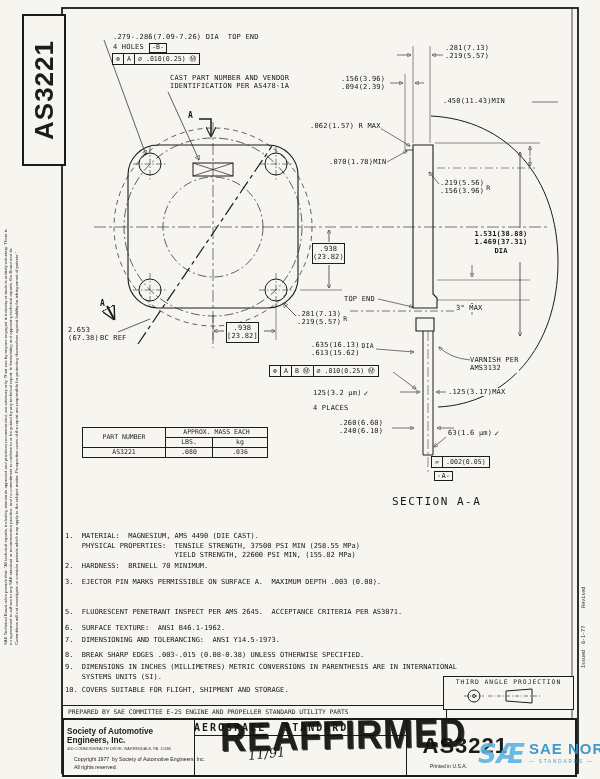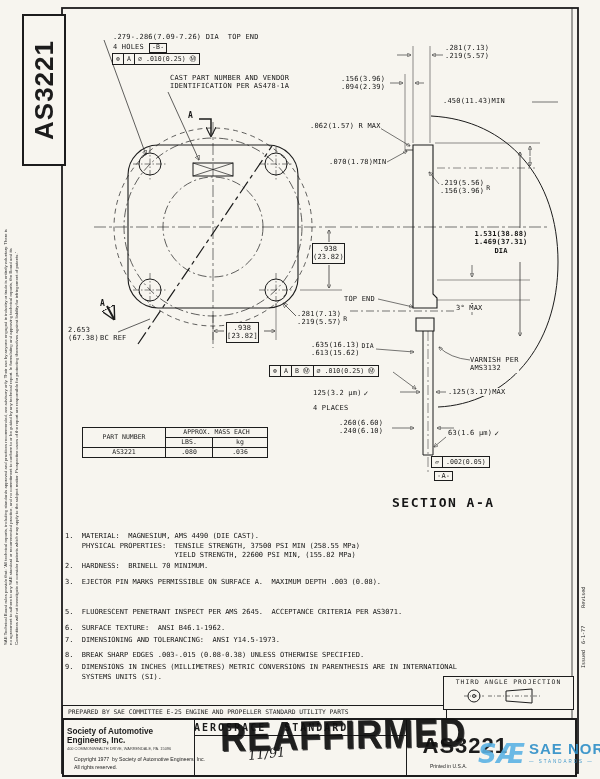--- a/index.html
+++ b/index.html
@@ -50,21 +50,21 @@
   #wm-name{font:900 15px/1.1 "Liberation Sans",sans-serif;color:#2e8fc8;letter-spacing:1px;white-space:nowrap;}
   #wm-sub{font:4.5px/1.6 "Liberation Sans",sans-serif;color:#2e8fc8;letter-spacing:2px;white-space:nowrap;}
   #cornerbox{position:absolute;left:22px;top:14px;width:40px;height:148px;border:2px solid #1c1c1c;
              z-index:2;display:flex;align-items:center;justify-content:center;background:var(--paper);}
   #cornerbox span{transform:rotate(-90deg);font:bold 26px/1 "Liberation Sans",sans-serif;letter-spacing:1px;white-space:nowrap;}
   #disclaimer{position:absolute;left:3px;top:645px;width:420px;transform:rotate(-90deg);transform-origin:0 0;
               z-index:2;font:4.3px/1.25 "Liberation Sans",sans-serif;color:#333;white-space:pre-wrap;}
   #rightmargin{position:absolute;left:580px;top:668px;width:115px;transform:rotate(-90deg);transform-origin:0 0;
                z-index:2;font:5px "DejaVu Sans Mono",monospace;color:#222;white-space:pre;}
   .afont{font-size:8px;font-weight:bold;background:transparent;}
-  .secfont{font-size:13px;letter-spacing:1.5px;font-weight:bold;}
+  .secfont{font-size:11px;letter-spacing:1.5px;}
   .check{display:inline-block;margin-left:2px;font-size:8px;background:transparent;}
 </style>
 </head>
 <body>
 
 <div id="page">
 
   <svg class="linework" width="600" height="779">
     <defs>
       <pattern id="hatch" width="5" height="5" patternTransform="rotate(45)" patternUnits="userSpaceOnUse">
@@ -264,20 +264,21 @@
     PHYSICAL PROPERTIES:  TENSILE STRENGTH, 37500 PSI MIN (258.55 MPa)
                           YIELD STRENGTH, 22600 PSI MIN, (155.82 MPa)</div>
   <div class="note" style="top:562px">2.  HARDNESS:  BRINELL 70 MINIMUM.</div>
   <div class="note" style="top:578px">3.  EJECTOR PIN MARKS PERMISSIBLE ON SURFACE A.  MAXIMUM DEPTH .003 (0.08).</div>
   <div class="note" style="top:608px">5.  FLUORESCENT PENETRANT INSPECT PER AMS 2645.  ACCEPTANCE CRITERIA PER AS3071.</div>
   <div class="note" style="top:624px">6.  SURFACE TEXTURE:  ANSI B46.1-1962.</div>
   <div class="note" style="top:636px">7.  DIMENSIONING AND TOLERANCING:  ANSI Y14.5-1973.</div>
   <div class="note" style="top:651px">8.  BREAK SHARP EDGES .003-.015 (0.08-0.38) UNLESS OTHERWISE SPECIFIED.</div>
   <div class="note" style="top:663px">9.  DIMENSIONS IN INCHES (MILLIMETRES) METRIC CONVERSIONS IN PARENTHESIS ARE IN INTERNATIONAL
     SYSTEMS UNITS (SI).</div>
+  <div class="note" style="top:686px">10. COVERS SUITABLE FOR FLIGHT, SHIPMENT AND STORAGE.</div>
 
   <div id="prepared">PREPARED BY SAE COMMITTEE E-25 ENGINE AND PROPELLER STANDARD UTILITY PARTS</div>
 
   <div id="thirdangle">
     <div class="cap">THIRD ANGLE PROJECTION</div>
     <svg width="128" height="20">
       <g stroke="#1c1c1c" fill="none">
         <circle cx="30" cy="9" r="6" stroke-width="1"></circle>
         <circle cx="30" cy="9" r="1.6" stroke-width="0.8"></circle>
         <line x1="20" y1="9" x2="40" y2="9" stroke-width="0.6" stroke-dasharray="4 2 1 2"></line>

